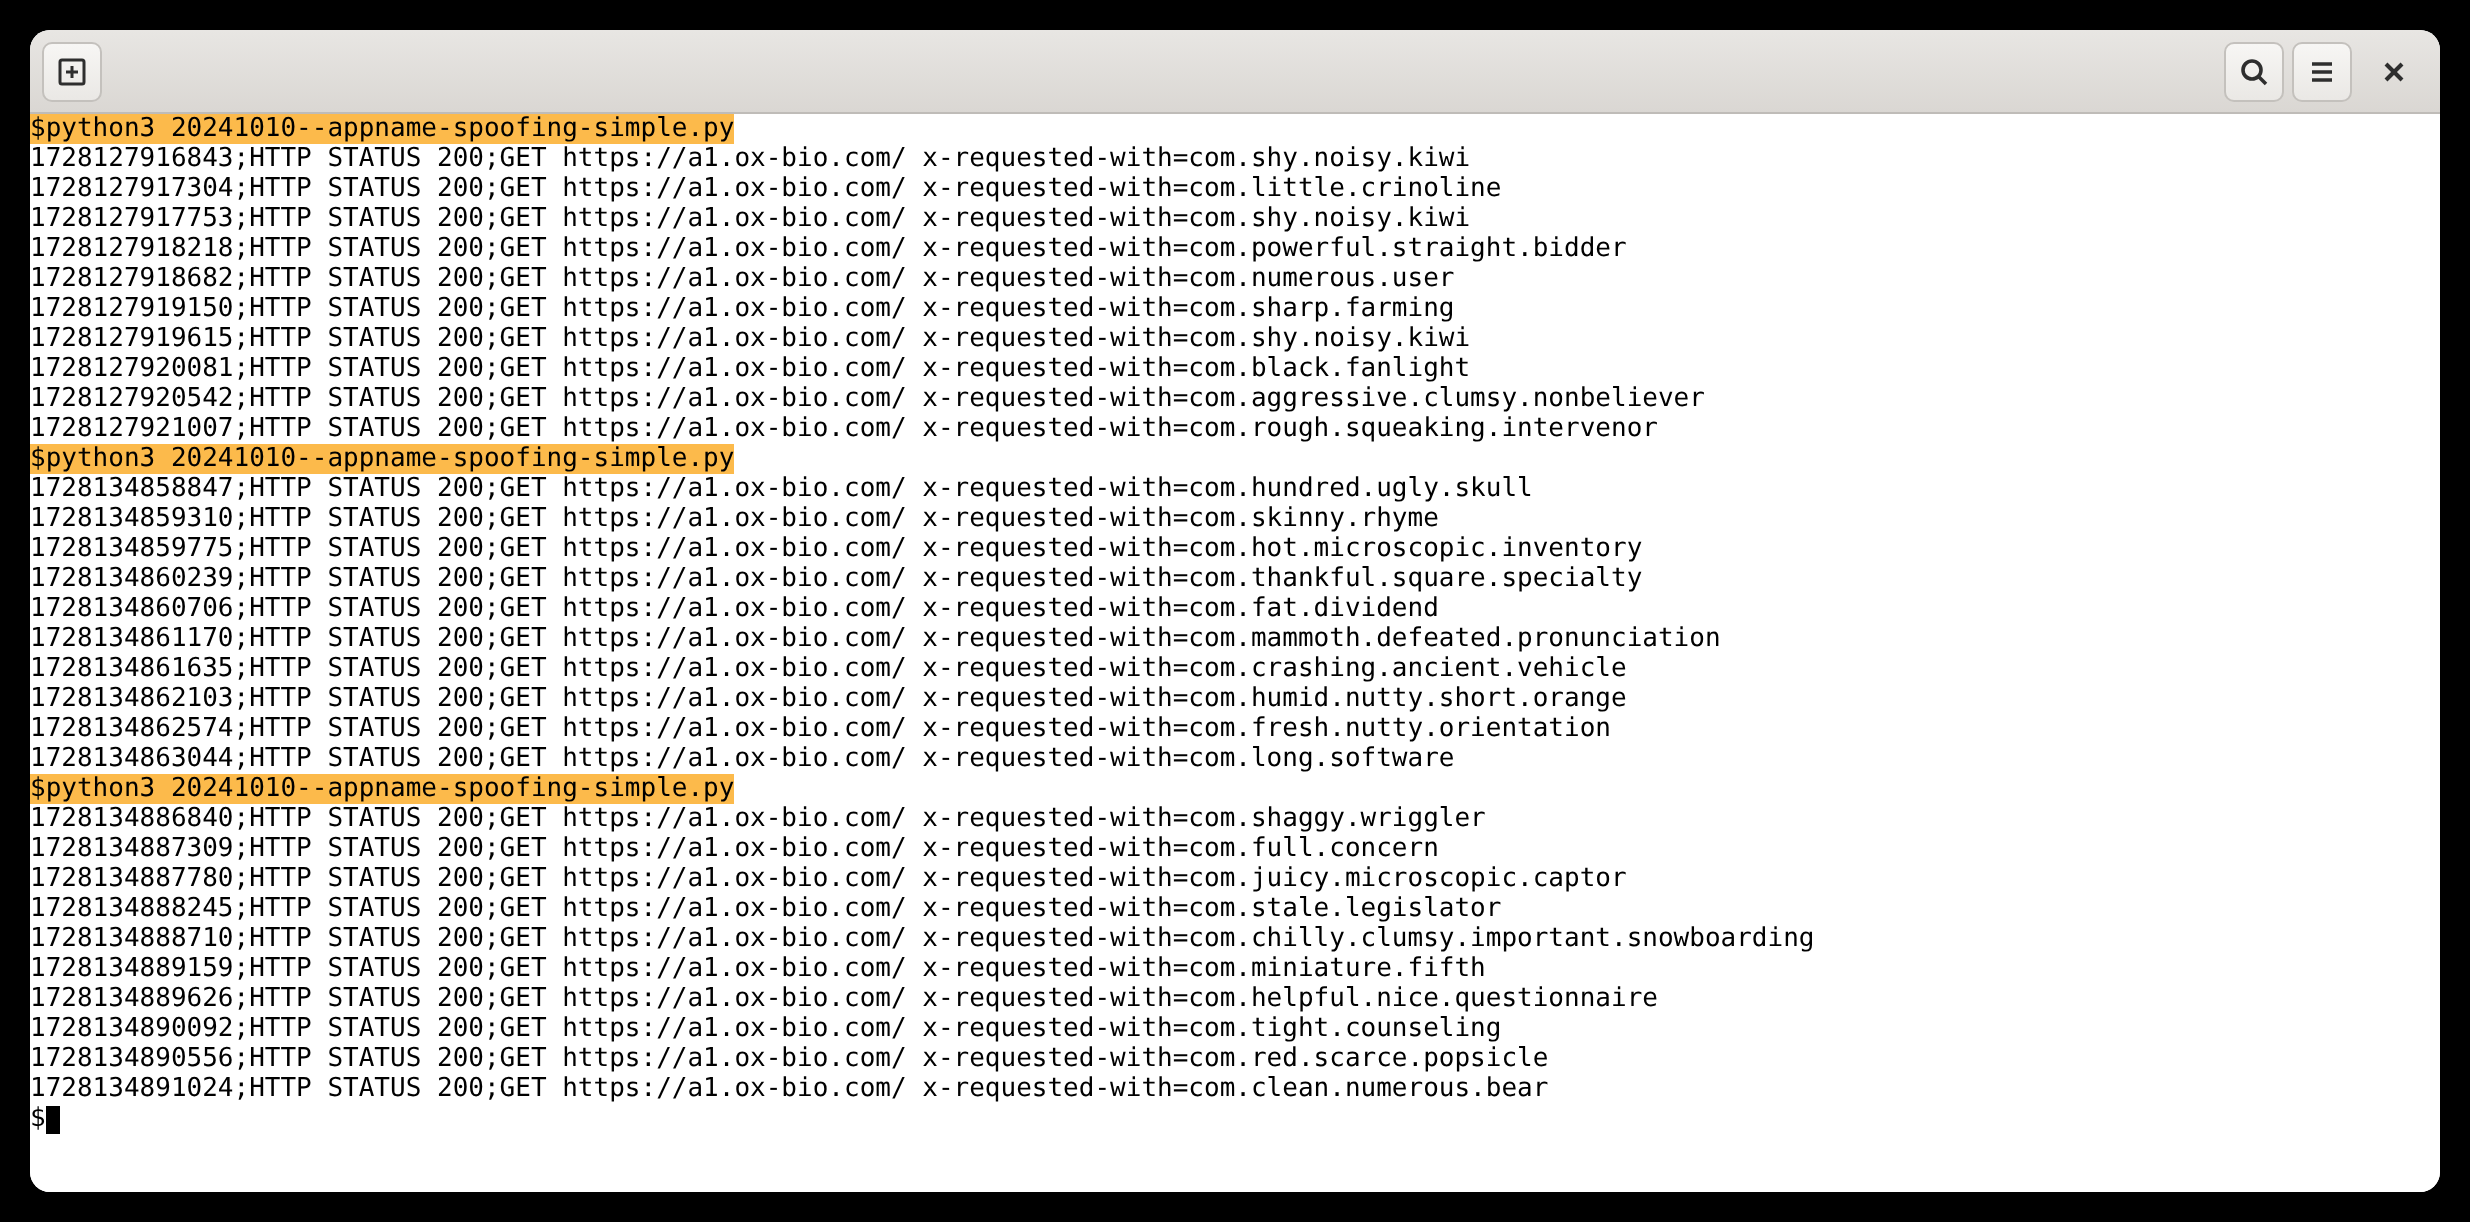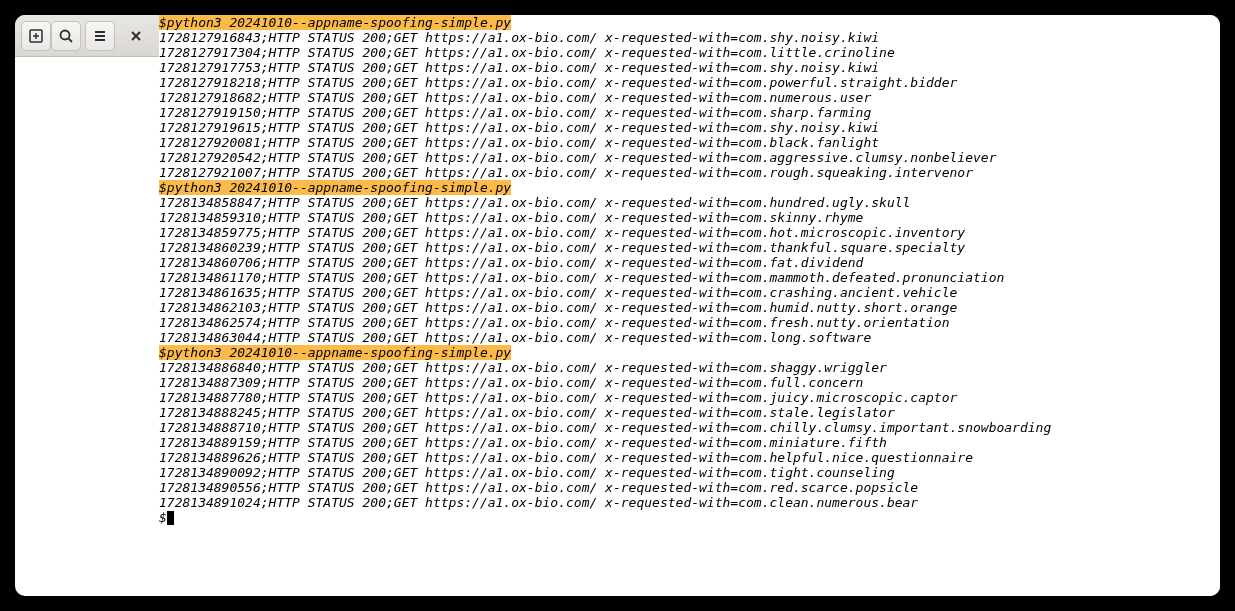--- a/index.html
+++ b/index.html
@@ -13,22 +13,22 @@
       height: 611px;
       padding: 15px;
       font-family: monospace;
     }
     .window {
       background: #fff;
       border-radius: 10px;
       overflow: hidden;
       height: 100%;
       display: flex;
+      flex-direction: column;
       box-shadow: 0 2px 8px rgba(0,0,0,0.3);
-      font-style: italic;
     }
     .titlebar {
       background: linear-gradient(to bottom, #e8e6e3, #dad7d3);
       height: 42px;
       display: flex;
       align-items: center;
       justify-content: space-between;
       padding: 0 6px;
       border-bottom: 1px solid #bfbcb8;
     }

